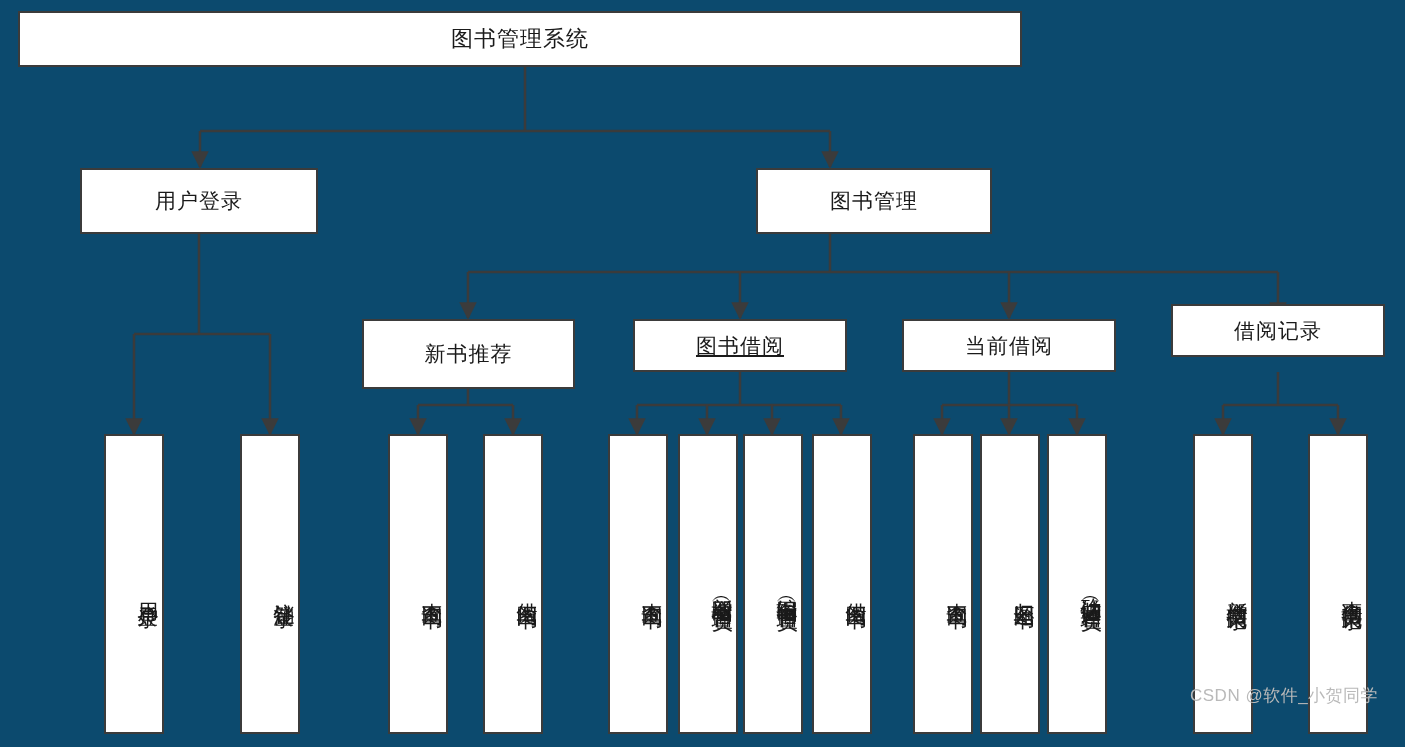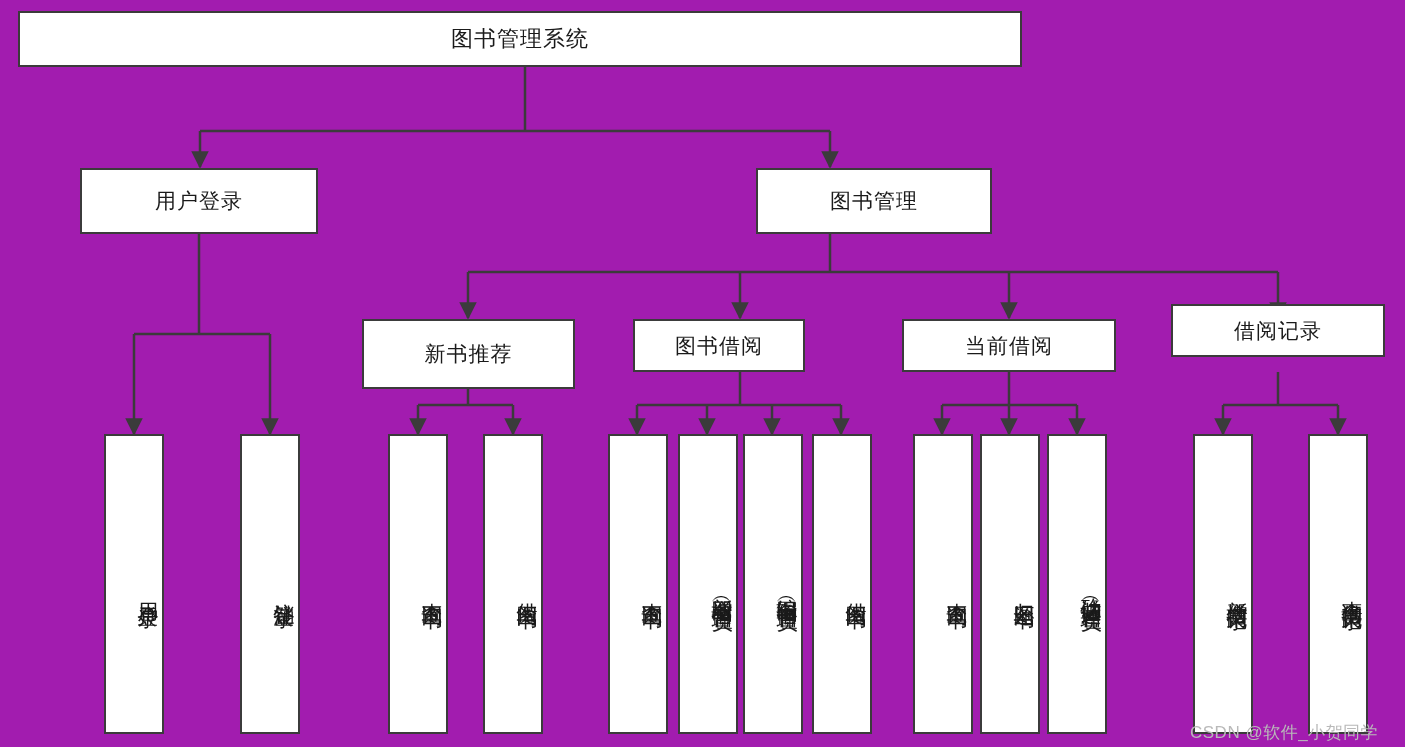--- a/index.html
+++ b/index.html
@@ -4,21 +4,21 @@
 <style>
   html, body {
     margin: 0;
     padding: 0;
     background: #ffffff;
   }
   #canvas {
     position: relative;
     width: 1405px;
     height: 747px;
-    background: #a21caf;
+    background: #0c4a6e;
     font-family: "Liberation Sans", "DejaVu Sans", sans-serif;
     overflow: hidden;
   }
   #wires {
     position: absolute;
     left: 0;
     top: 0;
     width: 1405px;
     height: 747px;
     pointer-events: none;
@@ -45,21 +45,21 @@
     padding-top: 12px;
     align-items: flex-start;
     justify-content: center;
   }
   .node.root {
     font-size: 22px;
   }
   .watermark {
     position: absolute;
     left: 1190px;
-    top: 721px;
+    top: 684px;
     font-size: 17px;
     color: #b9b9b9;
     white-space: nowrap;
     letter-spacing: 0.5px;
   }
 </style>
 </head>
 <body>
 
 <div id="canvas">
@@ -113,21 +113,21 @@
       <path d="M 1338 405 L 1338 434" marker-end="url(#arrow)"></path>
     </g>
   </svg>
 
   <div class="node horiz root" style="left:18px; top:11px; width:1004px; height:56px;">图书管理系统</div>
 
   <div class="node horiz" style="left:80px; top:168px; width:238px; height:66px;">用户登录</div>
   <div class="node horiz" style="left:712px; top:168px; width:236px; height:66px;margin-left:44px;">图书管理</div>
 
   <div class="node horiz" style="left:362px; top:319px; width:213px; height:70px;text-align:right;">新书推荐</div>
-  <div class="node horiz" style="left:633px; top:319px; width:172px; height:53px;">图书借阅</div>
+  <div class="node horiz" style="left:633px; top:319px; width:214px; height:53px;text-decoration:underline;">图书借阅</div>
   <div class="node horiz" style="left:902px; top:319px; width:214px; height:53px;">当前借阅</div>
   <div class="node horiz" style="left:1171px; top:304px; width:214px; height:53px;">借阅记录</div>
 
   <div class="node vert" style="left:104px; top:434px; width:60px; height:300px;">用户登录</div>
   <div class="node vert" style="left:240px; top:434px; width:60px; height:300px;">注销登录</div>
 
   <div class="node vert" style="left:388px; top:434px; width:60px; height:300px;">查询图书</div>
   <div class="node vert" style="left:483px; top:434px; width:60px; height:300px;">借阅图书</div>
 
   <div class="node vert" style="left:608px; top:434px; width:60px; height:300px;">查询图书</div>

